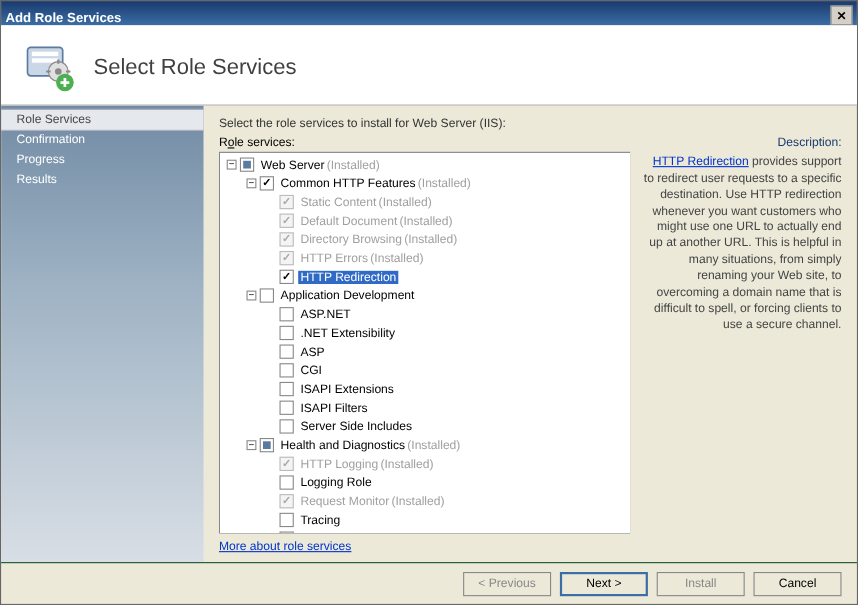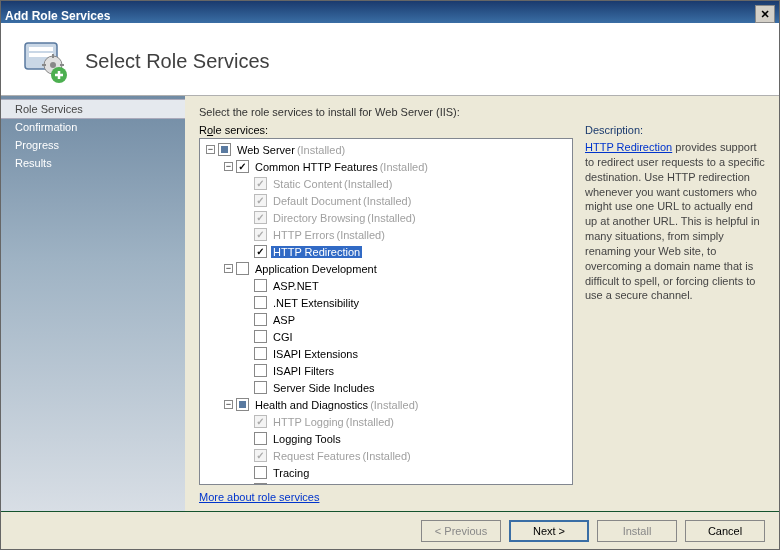--- a/index.html
+++ b/index.html
@@ -26,21 +26,21 @@
 .expander-space { width: 12px; display: inline-block; }
 .chk { width: 13px; height: 13px; border: 1px solid #888; background: #fff; margin-right: 4px; display: inline-flex; align-items: center; justify-content: center; font-size: 10px; line-height: 1; }
 .chk.partial::after { content: ""; width: 7px; height: 7px; background: #5a7aa0; }
 .chk.checked::after { content: "✓"; color: #000; font-weight: bold; }
 .chk.checked.disabled::after { color: #aaa; }
 .chk.disabled { border-color: #bbb; background: #f4f4f4; }
 .node-label { padding: 0 2px; }
 .node-label.sel { background: #316ac5; color: #fff; }
 .node-label.disabled { color: #a0a0a0; }
 .installed { color: #a0a0a0; }
-.desc-side { width: 180px; font-size: 11px; }
+.desc-side { width: 180px; font-size: 11px; text-align: right; }
 .desc-head { color: #1a3a6e; margin-bottom: 4px; }
 .desc-body { color: #444; line-height: 1.35; }
 .desc-body a { color: #0034cc; text-decoration: underline; }
 .more-link { font-size: 11px; color: #0034cc; text-decoration: underline; margin: 6px 0 8px 0; display: inline-block; }
 .footer { height: 38px; border-top: 1px solid #14532d; display: flex; align-items: center; justify-content: flex-end; padding: 0 14px; gap: 8px; }
 .btn { min-width: 80px; height: 22px; font-size: 11px; background: #ece9d8; border: 1px solid #888; cursor: default; }
 .btn.disabled { color: #888; }
 .btn.default { border: 2px solid #3a6ea5; }
 .ind { display: inline-block; }
 </style>
@@ -194,27 +194,27 @@
               <span class="ind" style="width: 42px;"></span>
               <span class="expander-space"></span>
               <span class="chk checked disabled"></span>
               <span class="node-label disabled">HTTP Logging</span>
               <span class="installed">  (Installed)</span>
             </div>
             <div class="tree-node">
               <span class="ind" style="width: 42px;"></span>
               <span class="expander-space"></span>
               <span class="chk"></span>
-              <span class="node-label">Logging Tools</span>
-            </div>
-            <div class="tree-node">
-              <span class="ind" style="width: 42px;"></span>
-              <span class="expander-space"></span>
-              <span class="chk checked disabled"></span>
-              <span class="node-label disabled">Request Features</span>
+              <span class="node-label">Logging Role</span>
+            </div>
+            <div class="tree-node">
+              <span class="ind" style="width: 42px;"></span>
+              <span class="expander-space"></span>
+              <span class="chk checked disabled"></span>
+              <span class="node-label disabled">Request Monitor</span>
               <span class="installed">  (Installed)</span>
             </div>
             <div class="tree-node">
               <span class="ind" style="width: 42px;"></span>
               <span class="expander-space"></span>
               <span class="chk"></span>
               <span class="node-label">Tracing</span>
             </div>
             <div class="tree-node">
               <span class="ind" style="width: 42px;"></span>

